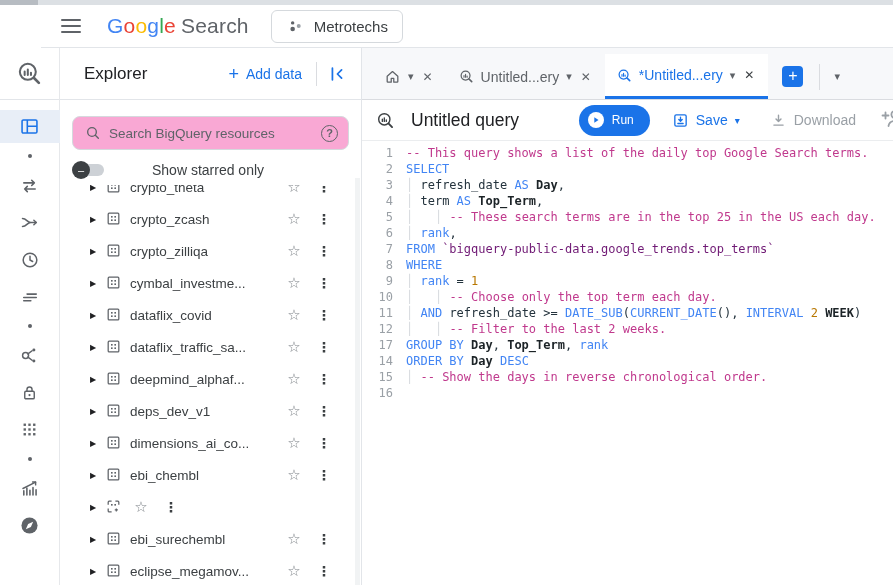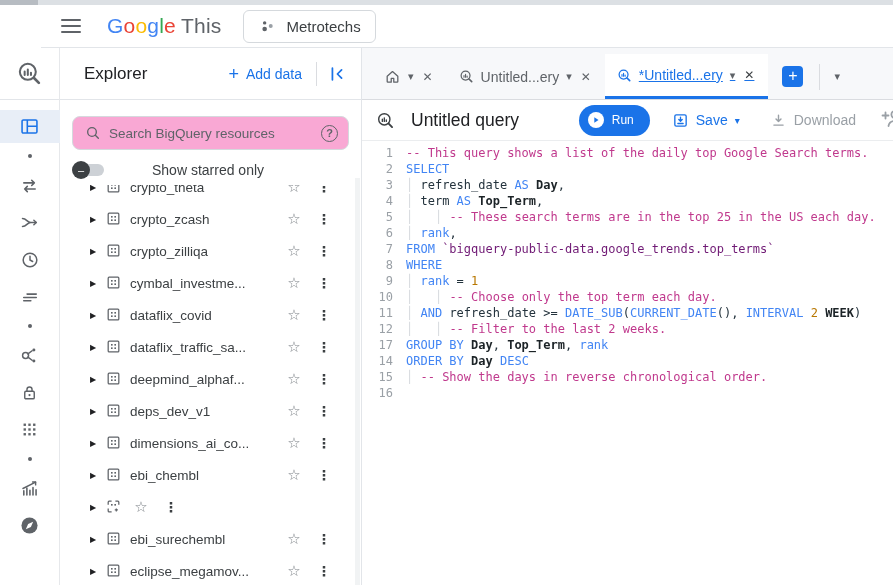--- a/index.html
+++ b/index.html
@@ -76,21 +76,21 @@
   .exp-scrollbar { position:absolute; right:1px; top:130px; bottom:0; width:5px; background:#f1f3f4; }
 
   
   .editor { flex:1; display:flex; flex-direction:column; min-width:0; }
   .tabstrip { height:52px; background:#f7f8fa; border-bottom:1px solid #dadce0;
     display:flex; align-items:flex-end; padding-left:10px; }
   .tab { height:45px; display:flex; align-items:center; gap:7px; padding:0 12px; cursor:pointer;
     font-size:14px; color:#5f6368; position:relative; }
   .tab .caret-down { font-size:11px; color:#5f6368; }
   .tab .close { font-size:12px; color:#5f6368; padding:2px; }
-  .tab.active { background:#fff; color:#1a73e8; font-weight:500; border-bottom:3px solid #1a73e8;text-decoration:underline; }
+  .tab.active { background:#fff; color:#1a73e8; font-weight:500; border-bottom:3px solid #1a73e8; }
   .tab.active .close { color:#3c4043; }
   .add-tab { width:21px; height:21px; background:#1a73e8; color:#fff; border-radius:4px;
     font-size:16px; line-height:19px; text-align:center; cursor:pointer; margin:0 0 12px 14px; }
   .strip-div { width:1px; height:26px; background:#dadce0; margin:0 0 9px 16px; }
   .strip-caret { font-size:11px; color:#5f6368; margin:0 0 16px 14px; cursor:pointer; }
 
   .toolbar { height:41px; background:#fff; border-bottom:1px solid #ebedef;
     display:flex; align-items:center; padding-left:14px; }
   .q-title { font-size:17.5px; color:#202124; margin-left:16px; white-space:nowrap; }
   .run-btn { margin-left:auto; height:31px; background:#1a73e8; color:#fff; border:none;
@@ -129,21 +129,21 @@
   </div>
 
   <header class="topbar">
     <div class="hamburger">
         <span></span>
         <span></span>
         <span></span>
       </div>
     <div class="gc-logo">
       <span class="gc-google"><span style="color: rgb(66, 133, 244);">G</span><span style="color: rgb(234, 67, 53);">o</span><span style="color: rgb(251, 188, 5);">o</span><span style="color: rgb(66, 133, 244);">g</span><span style="color: rgb(52, 168, 83);">l</span><span style="color: rgb(234, 67, 53);">e</span></span>
-      <span class="gc-cloud">This</span>
+      <span class="gc-cloud">Search</span>
     </div>
     <div class="proj-btn">
       <svg width="19" height="19" viewBox="0 0 20 20">
         <circle cx="7" cy="6.2" r="1.8" fill="#5f6368"></circle>
         <circle cx="7" cy="12.6" r="2.4" fill="#5f6368"></circle>
         <circle cx="13.4" cy="9.4" r="2.1" fill="#9aa0a6"></circle>
       </svg>
       <span class="label">Metrotechs</span>
     </div>
   </header>

